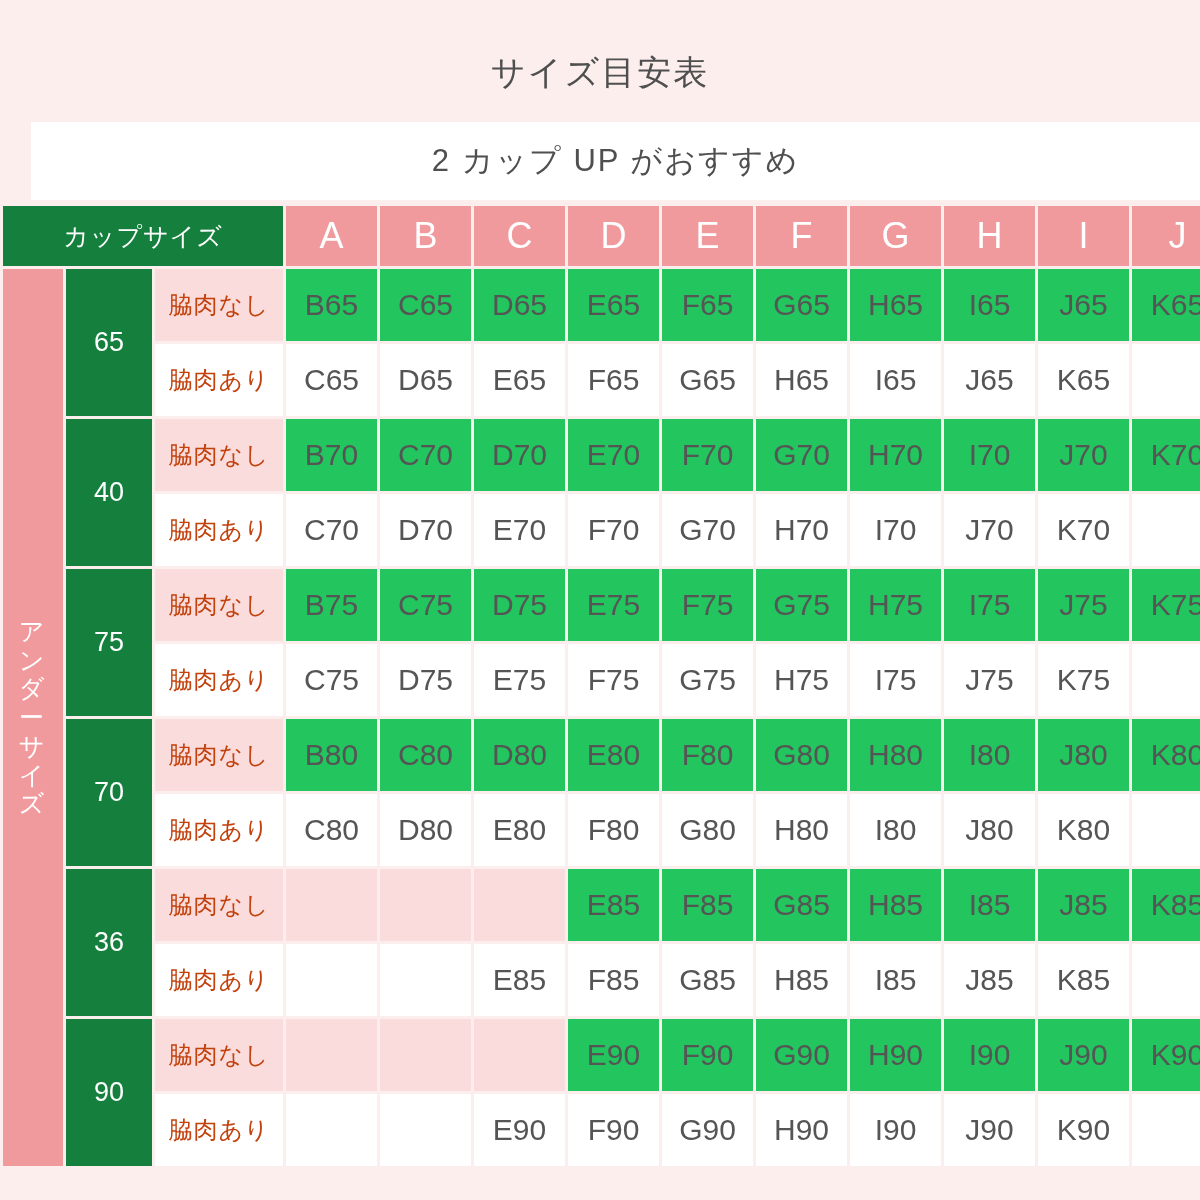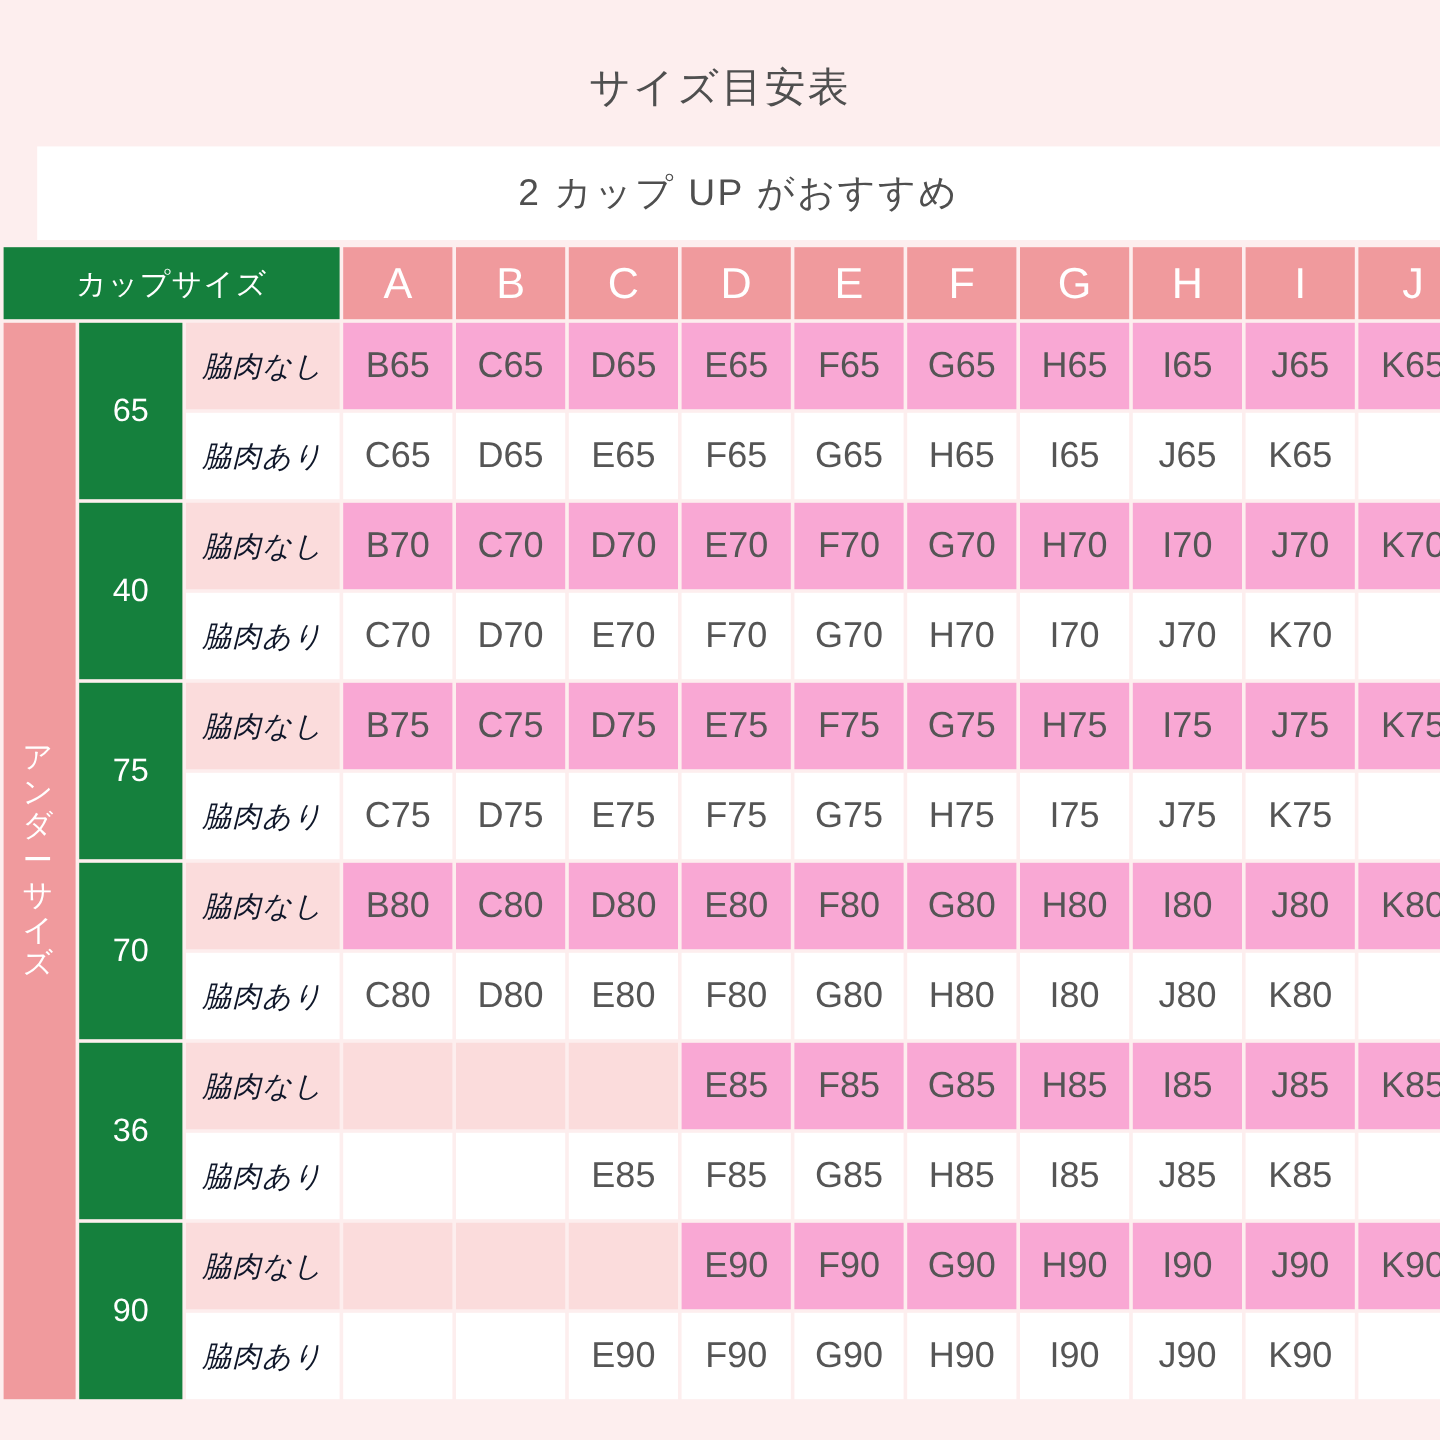--- a/index.html
+++ b/index.html
@@ -85,36 +85,35 @@
     display: block;
   }
   .band-cell {
     background: #15803d;
     color: #ffffff;
     font-size: 27px;
     font-weight: 700;
   }
   .type-cell {
     font-size: 24px;
-    color: #0f172a;
+    color: #c2410c;
     background: #ffffff;
     letter-spacing: 1px;
-    font-style: italic;
   }
   .type-cell.tinted {
     background: #fbdcdc;
   }
   .val {
     font-size: 30px;
     color: #555555;
     height: 72px;
     background: #ffffff;
   }
   .val.tinted {
-    background: #f9a8d4;
+    background: #22c55e;
   }
   .val.empty.tinted {
     background: #fbdcdc;
   }
   .val.empty {
     background: #ffffff;
   }
   tr.row { height: 72px; }
 </style>
 </head>

